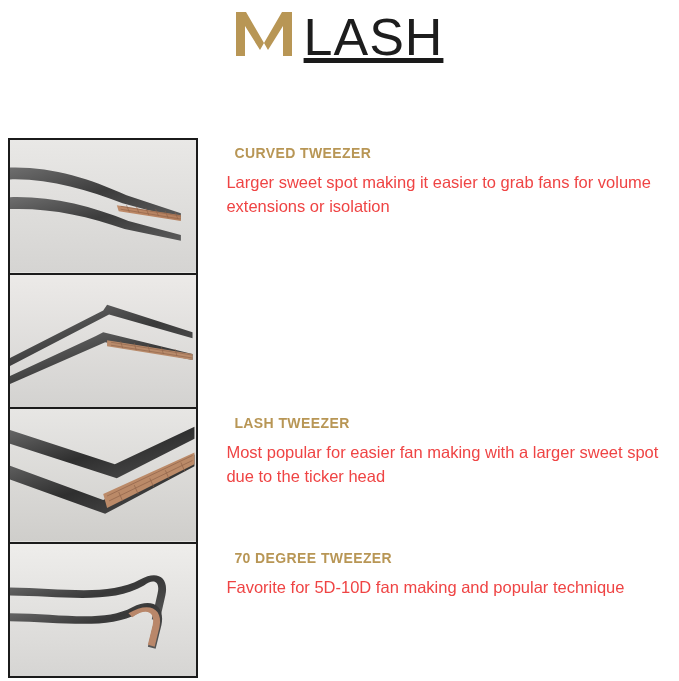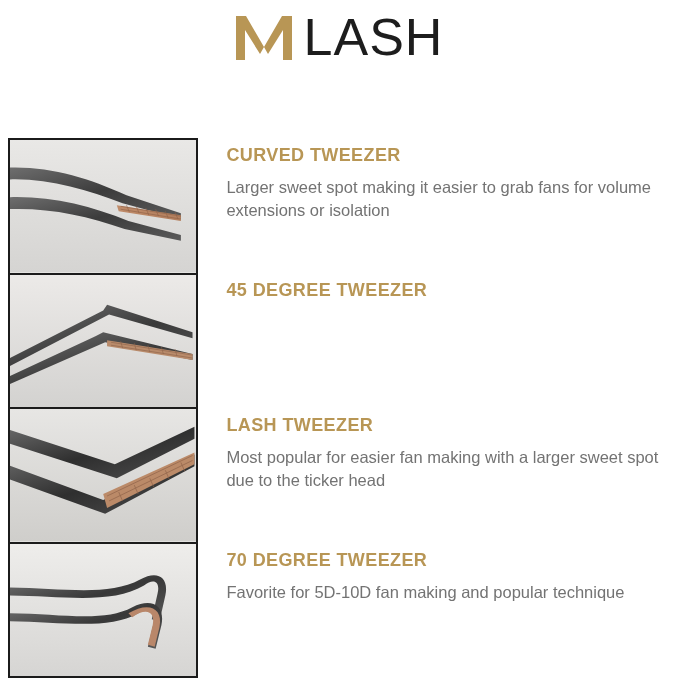--- a/index.html
+++ b/index.html
@@ -27,22 +27,23 @@
     top: 4px;
     left: 0;
     width: 679px;
     height: 64px;
     display: flex;
     align-items: center;
     justify-content: center;
   }
   .logo {
     display: flex;
-    align-items: flex-end;
+    align-items: flex-start;
     gap: 8px;
+    text-decoration: underline;
   }
   .logo-mark {
     display: block;
     width: 56px;
     height: 48px;
     margin-right: 4px;
   }
   .logo-text {
     font-family: "Liberation Sans", sans-serif;
     font-size: 52px;
@@ -90,28 +91,28 @@
     padding-right: 6px;
     display: flex;
     flex-direction: column;
   }
   .entry {
     flex: 1 1 0;
     padding-top: 8px;
   }
   .entry-title {
     color: #b89655;
-    font-size: 18px;
+    font-size: 14px;
     font-weight: 700;
     letter-spacing: 0.4px;
-    margin: 0 0 10px 0;
+    margin: 0 0 10px 8px;
     line-height: 1.1;
   }
   .entry-desc {
-    color: #737373;
+    color: #ef4444;
     font-size: 16.5px;
     line-height: 1.42;
     margin: 0;
     max-width: 460px;
   }
 </style>
 </head>
 <body>
 
 <div class="page">
@@ -245,21 +246,20 @@
     </div>
 
     <div class="text-col">
 
       <div class="entry">
         <h2 class="entry-title">CURVED TWEEZER</h2>
         <p class="entry-desc">Larger sweet spot making it easier to grab fans for volume extensions or isolation</p>
       </div>
 
       <div class="entry">
-        <h2 class="entry-title">45 DEGREE TWEEZER</h2>
       </div>
 
       <div class="entry">
         <h2 class="entry-title">LASH TWEEZER</h2>
         <p class="entry-desc">Most popular for easier fan making with a larger sweet spot due to the ticker head</p>
       </div>
 
       <div class="entry">
         <h2 class="entry-title">70 DEGREE TWEEZER</h2>
         <p class="entry-desc">Favorite for 5D-10D fan making and popular technique</p>

